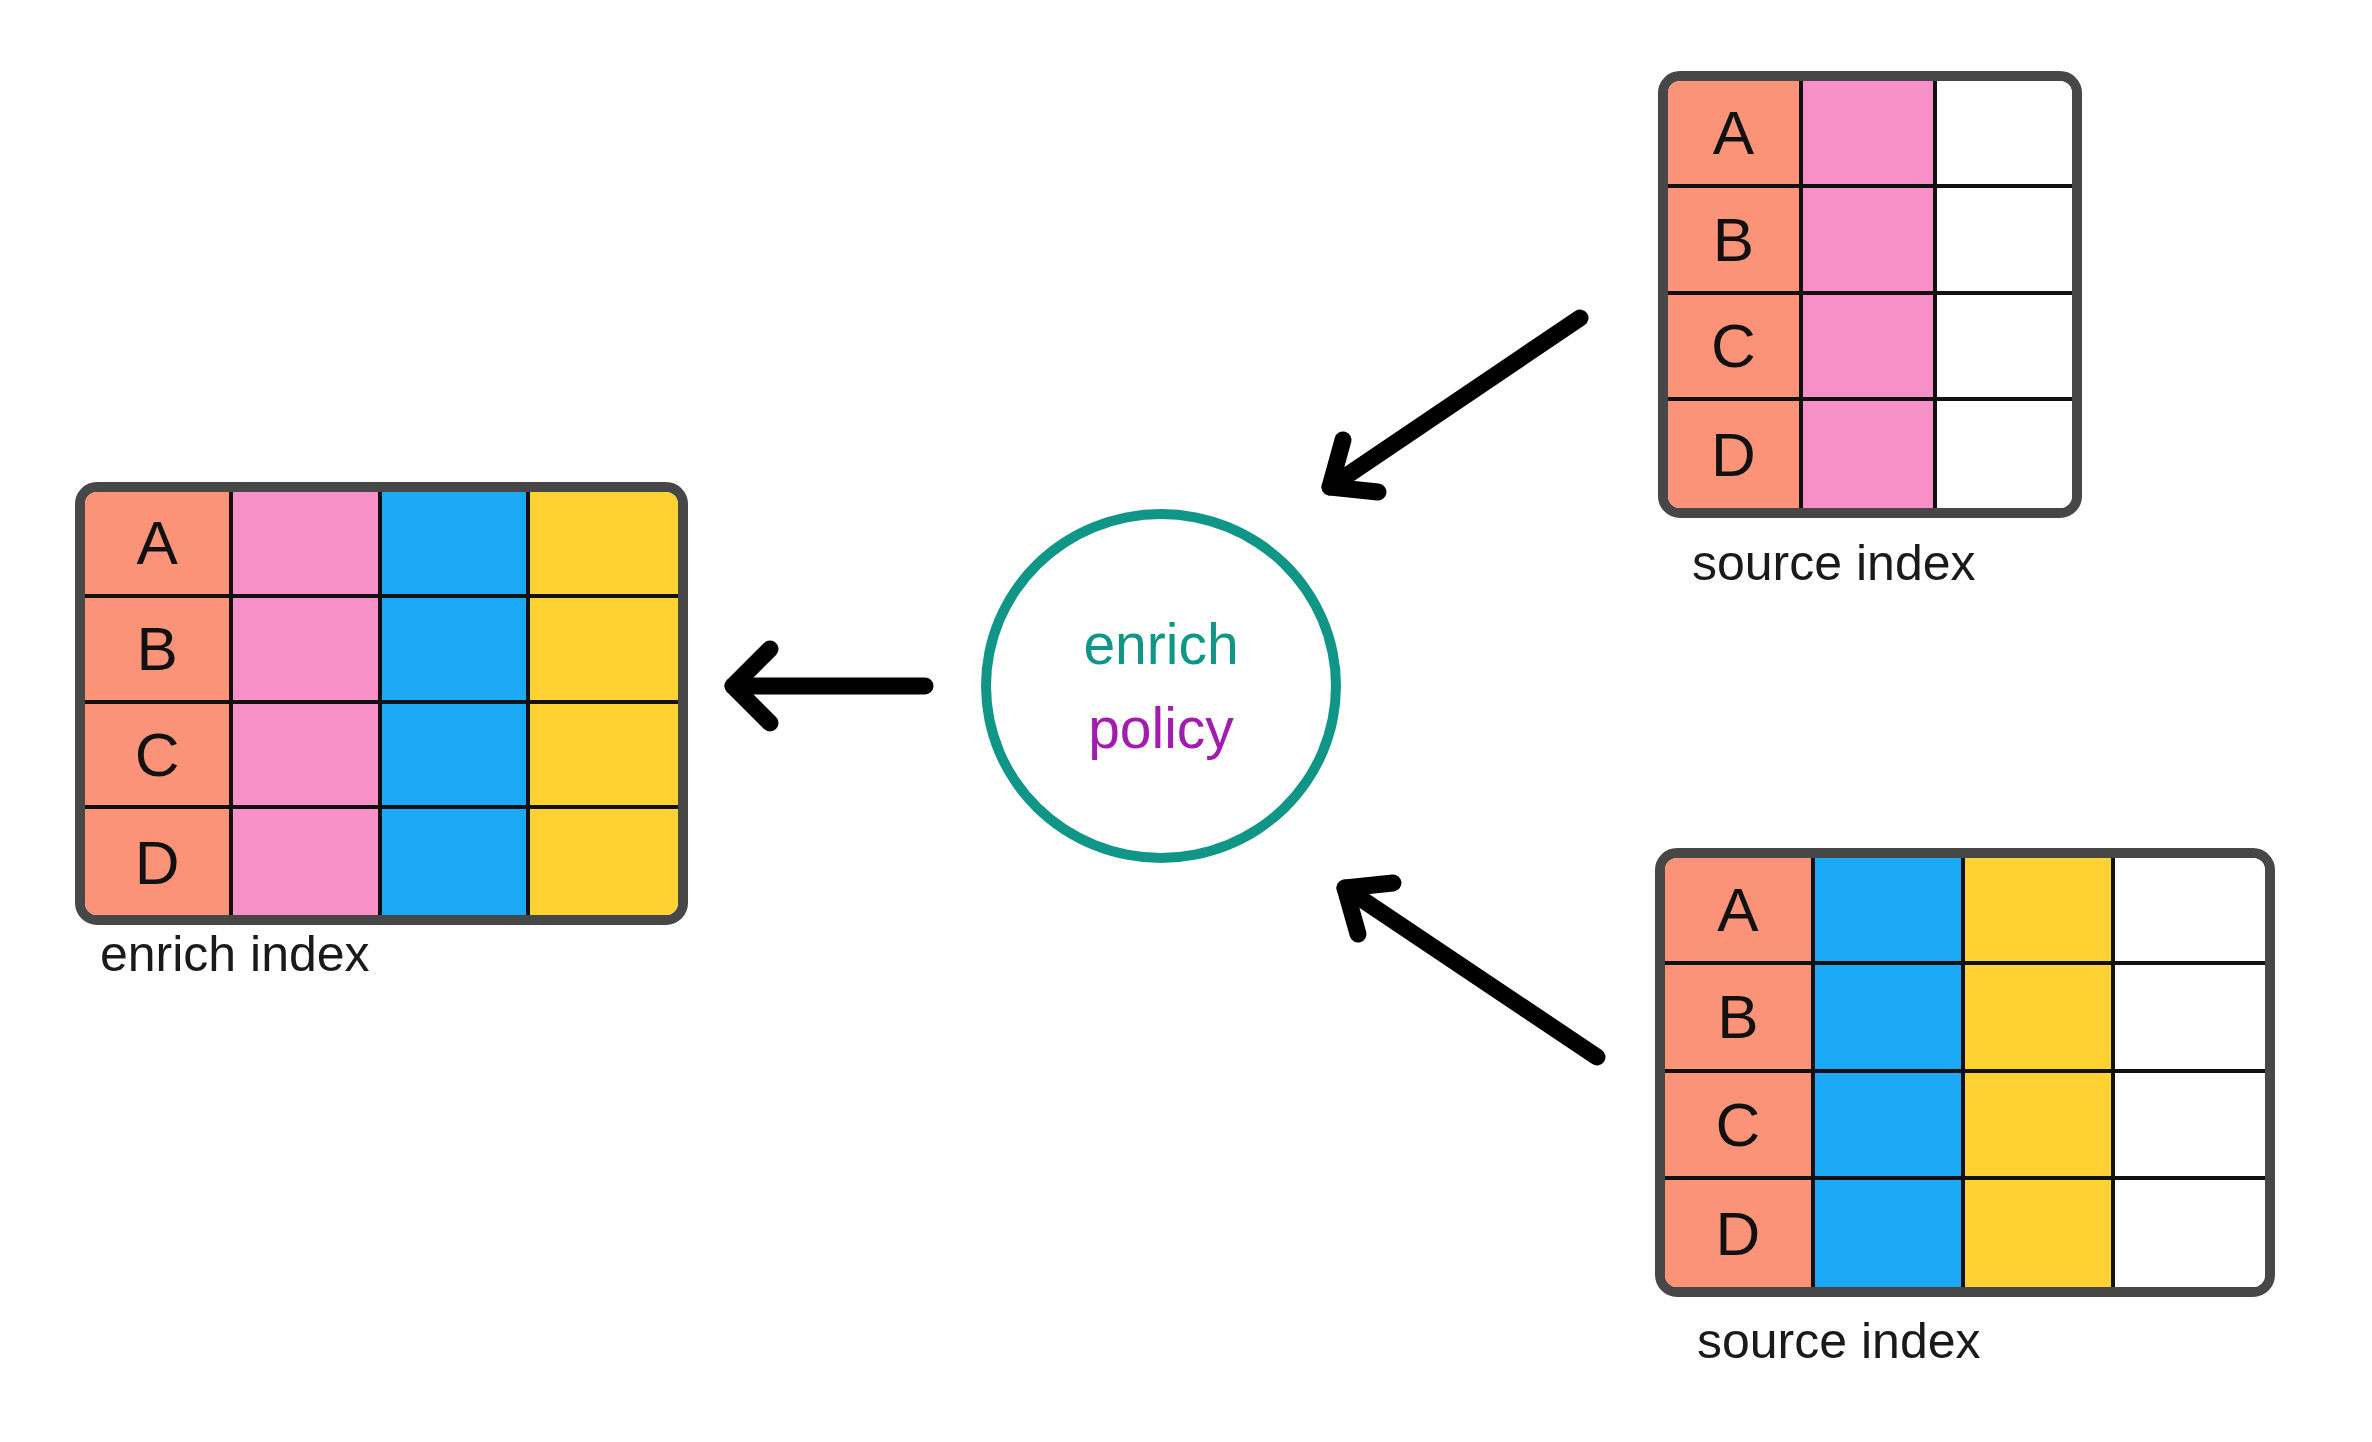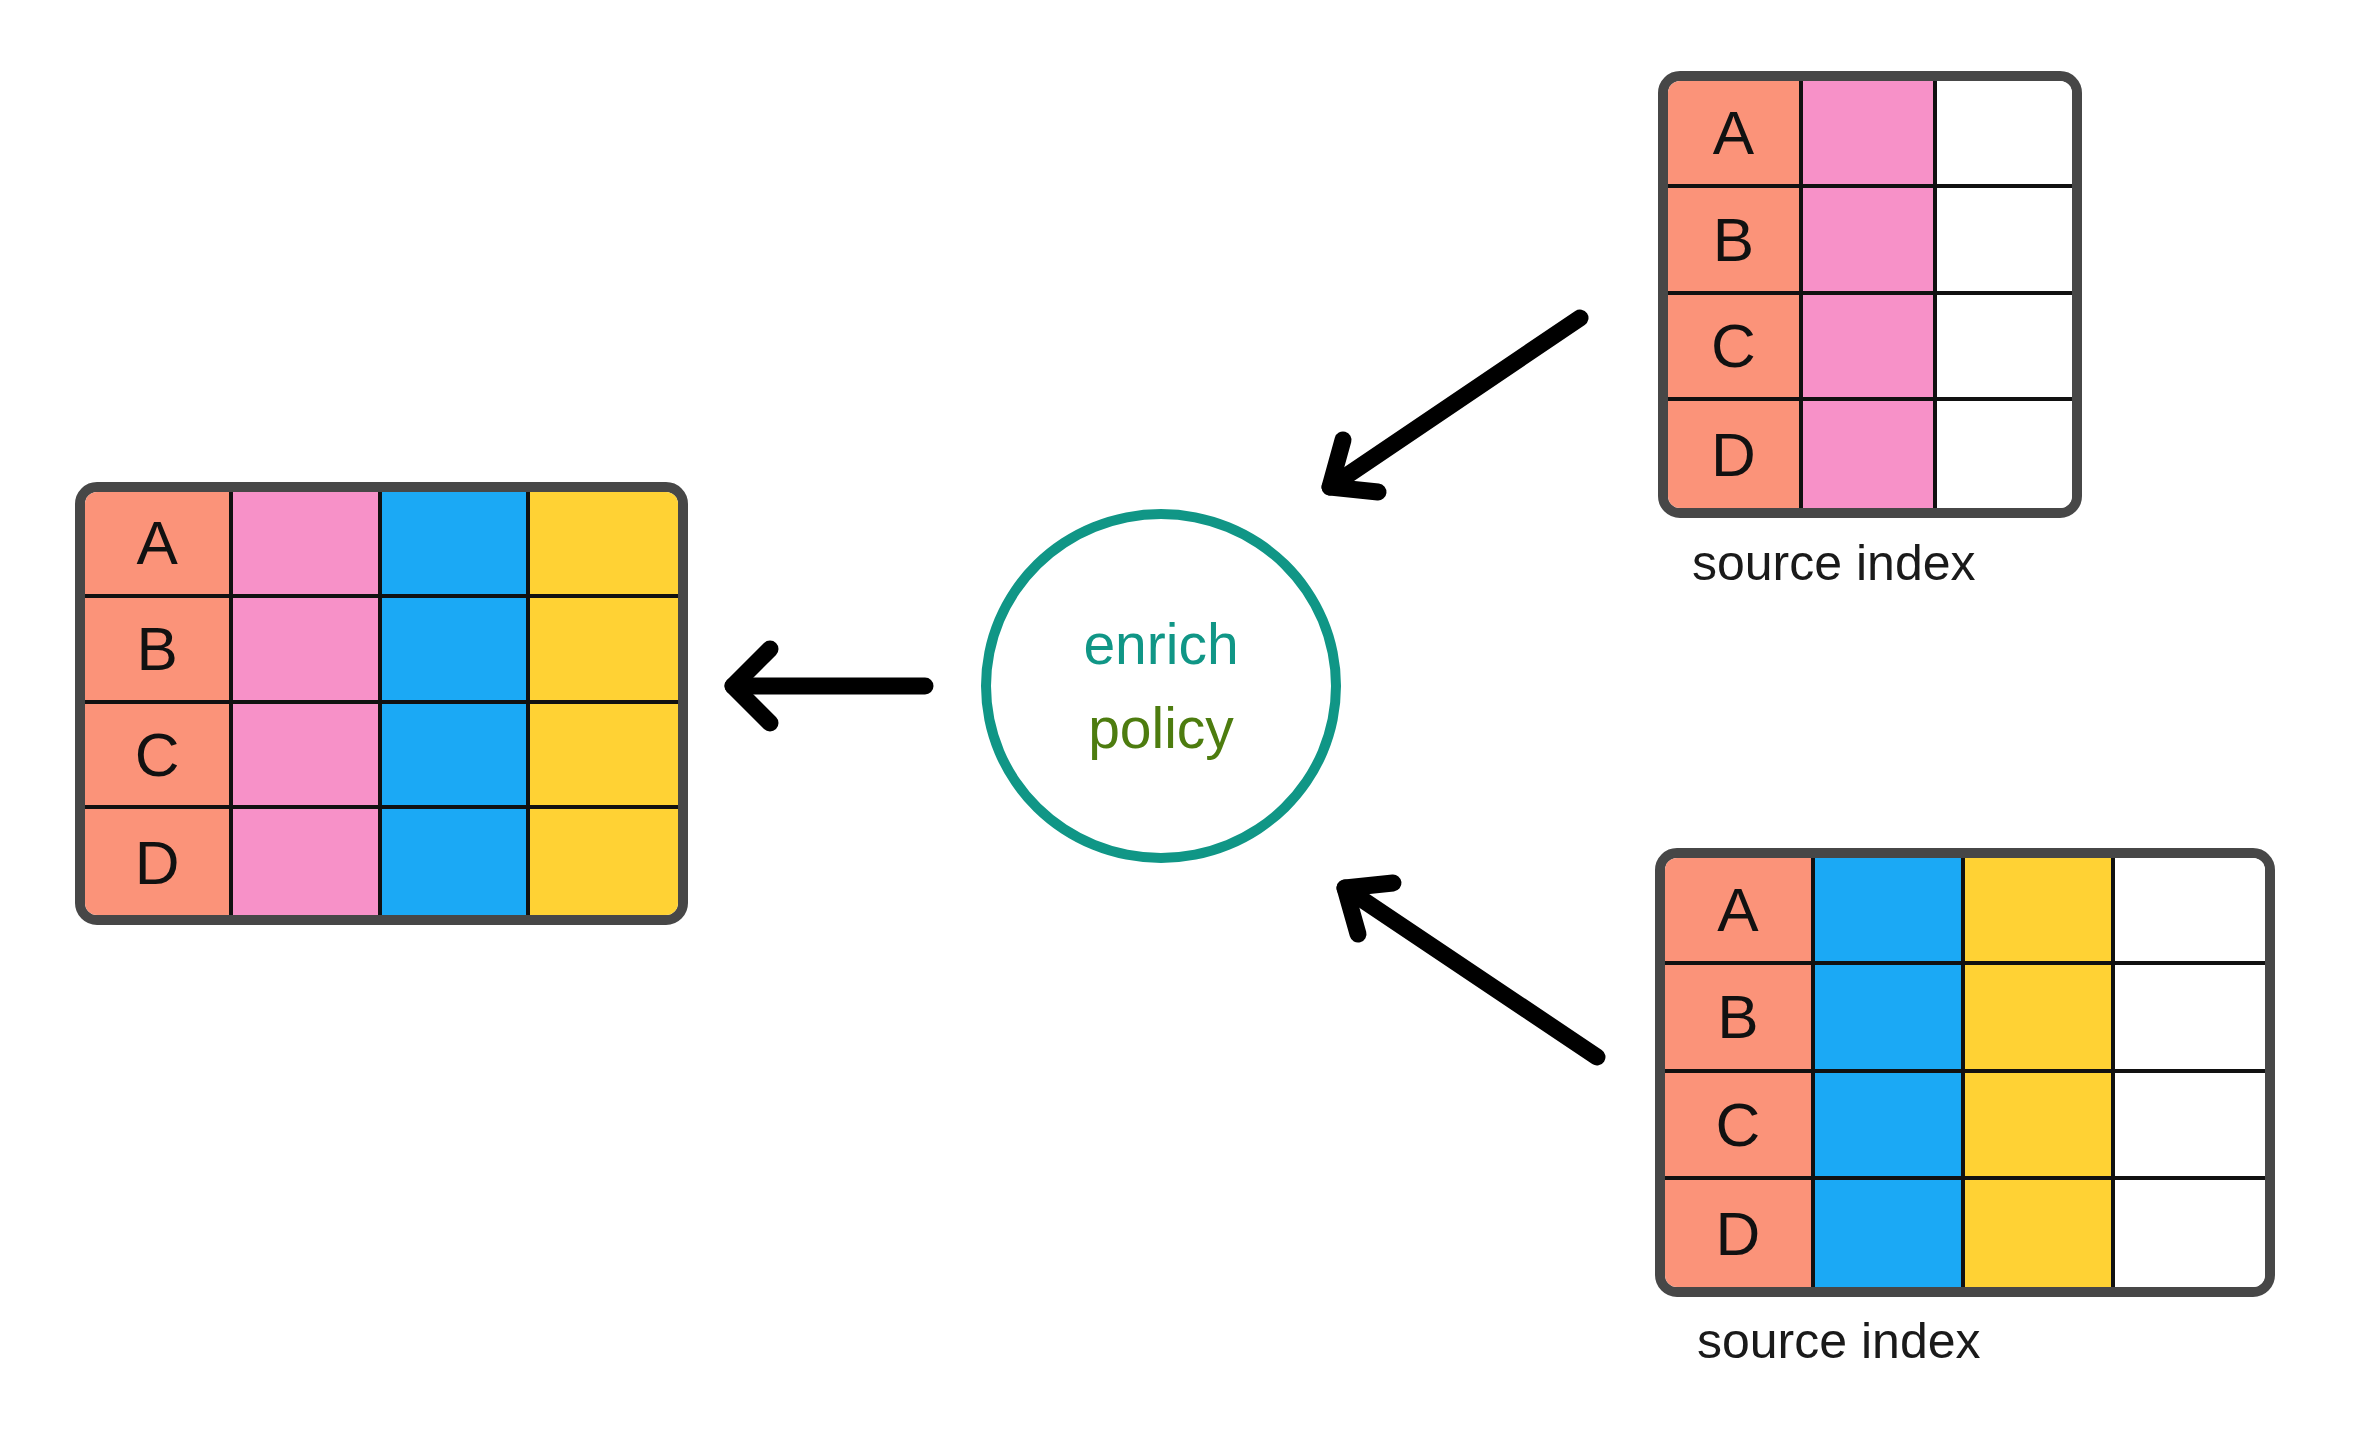--- a/index.html
+++ b/index.html
@@ -87,20 +87,21 @@
       <div class="cell" style="background: rgb(255, 210, 52); border-top-color: rgb(17, 17, 17); border-right: none; border-bottom-color: rgb(17, 17, 17); border-left-color: rgb(17, 17, 17);"></div>
       <div class="cell" style="background: rgb(251, 147, 121); border-color: rgb(17, 17, 17);">C</div>
       <div class="cell" style="background: rgb(247, 145, 200); border-color: rgb(17, 17, 17);"></div>
       <div class="cell" style="background: rgb(27, 169, 245); border-color: rgb(17, 17, 17);"></div>
       <div class="cell" style="background: rgb(255, 210, 52); border-top-color: rgb(17, 17, 17); border-right: none; border-bottom-color: rgb(17, 17, 17); border-left-color: rgb(17, 17, 17);"></div>
       <div class="cell" style="background: rgb(251, 147, 121); border-top-color: rgb(17, 17, 17); border-right-color: rgb(17, 17, 17); border-bottom: none; border-left-color: rgb(17, 17, 17);">D</div>
       <div class="cell" style="background: rgb(247, 145, 200); border-top-color: rgb(17, 17, 17); border-right-color: rgb(17, 17, 17); border-bottom: none; border-left-color: rgb(17, 17, 17);"></div>
       <div class="cell" style="background: rgb(27, 169, 245); border-top-color: rgb(17, 17, 17); border-right-color: rgb(17, 17, 17); border-bottom: none; border-left-color: rgb(17, 17, 17);"></div>
       <div class="cell" style="background: rgb(255, 210, 52); border-top-color: rgb(17, 17, 17); border-right: none; border-bottom: none; border-left-color: rgb(17, 17, 17);"></div>
     </div>
+  <div id="enrich-label" class="table-label" style="color: rgb(26, 26, 26);">enrich index</div>
 
   <div id="source-top" class="idx-table" style="grid-template-columns: repeat(3, 1fr); grid-template-rows: repeat(4, 1fr); border-color: rgb(71, 71, 71);">
       <div class="cell" style="background: rgb(251, 147, 121); border-color: rgb(17, 17, 17);">A</div>
       <div class="cell" style="background: rgb(247, 145, 200); border-color: rgb(17, 17, 17);"></div>
       <div class="cell" style="background: rgb(255, 255, 255); border-top-color: rgb(17, 17, 17); border-right: none; border-bottom-color: rgb(17, 17, 17); border-left-color: rgb(17, 17, 17);"></div>
       <div class="cell" style="background: rgb(251, 147, 121); border-color: rgb(17, 17, 17);">B</div>
       <div class="cell" style="background: rgb(247, 145, 200); border-color: rgb(17, 17, 17);"></div>
       <div class="cell" style="background: rgb(255, 255, 255); border-top-color: rgb(17, 17, 17); border-right: none; border-bottom-color: rgb(17, 17, 17); border-left-color: rgb(17, 17, 17);"></div>
       <div class="cell" style="background: rgb(251, 147, 121); border-color: rgb(17, 17, 17);">C</div>
       <div class="cell" style="background: rgb(247, 145, 200); border-color: rgb(17, 17, 17);"></div>
@@ -126,21 +127,21 @@
       <div class="cell" style="background: rgb(255, 255, 255); border-top-color: rgb(17, 17, 17); border-right: none; border-bottom-color: rgb(17, 17, 17); border-left-color: rgb(17, 17, 17);"></div>
       <div class="cell" style="background: rgb(251, 147, 121); border-top-color: rgb(17, 17, 17); border-right-color: rgb(17, 17, 17); border-bottom: none; border-left-color: rgb(17, 17, 17);">D</div>
       <div class="cell" style="background: rgb(27, 169, 245); border-top-color: rgb(17, 17, 17); border-right-color: rgb(17, 17, 17); border-bottom: none; border-left-color: rgb(17, 17, 17);"></div>
       <div class="cell" style="background: rgb(255, 210, 52); border-top-color: rgb(17, 17, 17); border-right-color: rgb(17, 17, 17); border-bottom: none; border-left-color: rgb(17, 17, 17);"></div>
       <div class="cell" style="background: rgb(255, 255, 255); border-top-color: rgb(17, 17, 17); border-right: none; border-bottom: none; border-left-color: rgb(17, 17, 17);"></div>
     </div>
   <div id="source-bottom-label" class="table-label" style="color: rgb(26, 26, 26);">source index</div>
 
   <div class="policy-circle" style="border-color: rgb(16, 150, 134);">
     <div class="policy-line" style="color: rgb(16, 150, 134);">enrich</div>
-    <div class="policy-line" style="color: #4d7c0f;">policy</div>
+    <div class="policy-line" style="color: #a21caf;">policy</div>
   </div>
 
   <svg class="arrows" width="2372" height="1442" viewBox="0 0 2372 1442">
     <g>
       <path d="M1580 318 L1330 487" style="stroke: rgb(0, 0, 0);"></path>
       <path d="M1343 440 L1330 487 L1378 492" style="stroke: rgb(0, 0, 0);"></path>
     </g>
     <g>
       <path d="M1597 1057 L1345 888" style="stroke: rgb(0, 0, 0);"></path>
       <path d="M1358 934 L1345 888 L1393 883" style="stroke: rgb(0, 0, 0);"></path>

